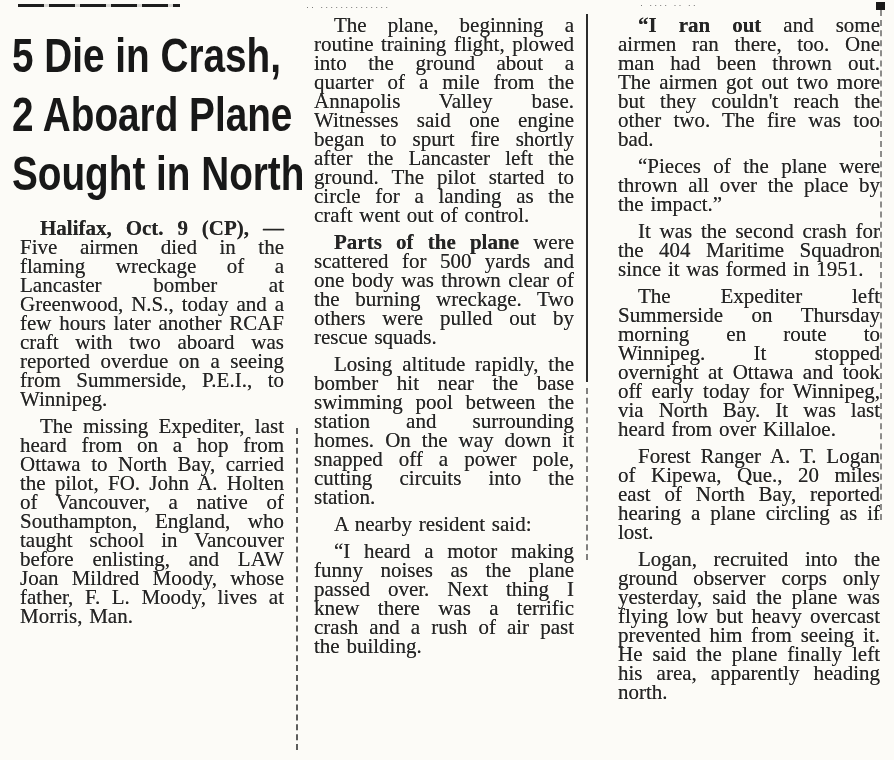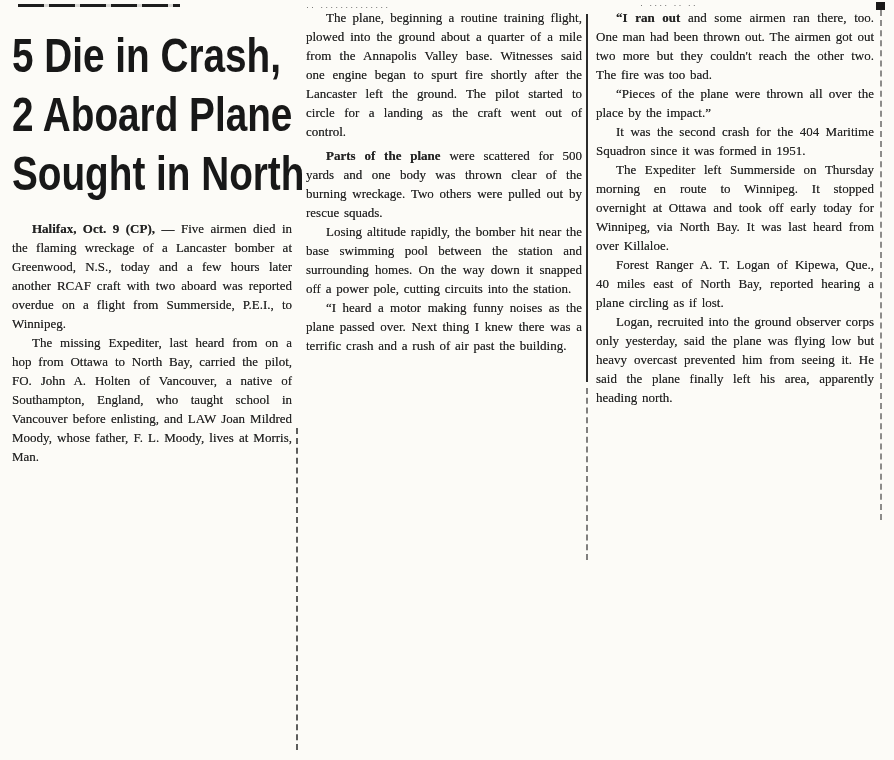--- a/index.html
+++ b/index.html
@@ -9,42 +9,42 @@
     overflow:hidden;
     position:relative;
     font-family:"Liberation Serif","DejaVu Serif",serif;
     color:#242424;
   }
   .page{position:absolute;inset:0;}
   
   .col{position:absolute;top:0;}
   .col1{left:12px;top:18px;width:280px;}
   .col2{left:306px;top:8px;width:276px;}
-  .col3{left:596px;top:8px;width:278px;}
+  .col3{left:610px;top:8px;width:278px;}
   
   .headline{
     margin:8px 0 14px 0;
     font-family:"Liberation Sans","DejaVu Sans",sans-serif;
     font-weight:bold;
     font-size:49px;
     line-height:59px;
     letter-spacing:0px;
     color:#181818;
     width:358px;
     transform:scaleX(0.79);
     transform-origin:left top;
     white-space:nowrap;
   }
   .headline span{display:block;}
   
   .col1 .headline{margin-bottom:16px;}
   
   .para{
-    margin:0;
-    font-size:13px;
+    margin:8px;
+    font-size:21px;
     line-height:19px;
     text-align:justify;
     text-indent:20px;
     word-spacing:1.5px;
     text-shadow:0 0 0.5px rgba(20,20,20,0.6);
   }
   .para .lead{font-weight:bold;}
   .para.spaced{margin-top:5px;}
   
   .frag{
@@ -79,37 +79,38 @@
   <div class="frag frag-col2">·· ··············</div>
   <div class="frag frag-col3">· ···· ·· ··</div>
   <div class="corner-square"></div>
 
   <div class="col col1">
     <h1 class="headline">
       <span>5 Die in Crash,</span>
       <span>2 Aboard Plane</span>
       <span>Sought in North</span>
     </h1>
-    <p class="para"><b class="lead">Halifax, Oct. 9 (CP), —</b><span> Five airmen died in the flaming wreckage of a Lancaster bomber at Greenwood, N.S., today and a few hours later another RCAF craft with two aboard was reported overdue on a flight from Summerside, P.E.I., to Winnipeg.</span></p>
+    <p class="para"><b class="lead">Halifax, Oct. 9 (CP), —</b><span> Five airmen died in the flaming wreckage of a Lancaster bomber at Greenwood, N.S., today and a few hours later another RCAF craft with two aboard was reported overdue on a seeing from Summerside, P.E.I., to Winnipeg.</span></p>
     <p class="para"><b class="lead"></b><span>The missing Expediter, last heard from on a hop from Ottawa to North Bay, carried the pilot, FO. John A. Holten of Vancouver, a native of Southampton, England, who taught school in Vancouver before enlisting, and LAW Joan Mildred Moody, whose father, F. L. Moody, lives at Morris, Man.</span></p>
   </div>
 
   <div class="col col2">
     <p class="para"><b class="lead"></b><span>The plane, beginning a routine training flight, plowed into the ground about a quarter of a mile from the Annapolis Valley base. Witnesses said one engine began to spurt fire shortly after the Lancaster left the ground. The pilot started to circle for a landing as the craft went out of control.</span></p>
     <p class="para spaced"><b class="lead">Parts of the plane</b><span> were scattered for 500 yards and one body was thrown clear of the burning wreckage. Two others were pulled out by rescue squads.</span></p>
     <p class="para"><b class="lead"></b><span>Losing altitude rapidly, the bomber hit near the base swimming pool between the station and surrounding homes. On the way down it snapped off a power pole, cutting circuits into the station.</span></p>
+    <p class="para"><b class="lead"></b><span>A nearby resident said:</span></p>
     <p class="para"><b class="lead"></b><span>“I heard a motor making funny noises as the plane passed over. Next thing I knew there was a terrific crash and a rush of air past the building.</span></p>
   </div>
 
   <div class="col col3">
     <p class="para"><b class="lead">“I ran out</b><span> and some airmen ran there, too. One man had been thrown out. The airmen got out two more but they couldn't reach the other two. The fire was too bad.</span></p>
     <p class="para"><b class="lead"></b><span>“Pieces of the plane were thrown all over the place by the impact.”</span></p>
     <p class="para"><b class="lead"></b><span>It was the second crash for the 404 Maritime Squadron since it was formed in 1951.</span></p>
     <p class="para"><b class="lead"></b><span>The Expediter left Summerside on Thursday morning en route to Winnipeg. It stopped overnight at Ottawa and took off early today for Winnipeg, via North Bay. It was last heard from over Killaloe.</span></p>
-    <p class="para"><b class="lead"></b><span>Forest Ranger A. T. Logan of Kipewa, Que., 40 miles east of North Bay, reported hearing a plane circling as if lost.</span></p>
+    <p class="para"><b class="lead"></b><span>Forest Ranger A. T. Logan of Kipewa, Que., 20 miles east of North Bay, reported hearing a plane circling as if lost.</span></p>
     <p class="para"><b class="lead"></b><span>Logan, recruited into the ground observer corps only yesterday, said the plane was flying low but heavy overcast prevented him from seeing it. He said the plane finally left his area, apparently heading north.</span></p>
   </div>
 
   <div class="rule rule-col12"></div>
   <div class="rule rule-col23-solid"></div>
   <div class="rule rule-col23-dash"></div>
   <div class="rule rule-right"></div>
 
 </div>
 

